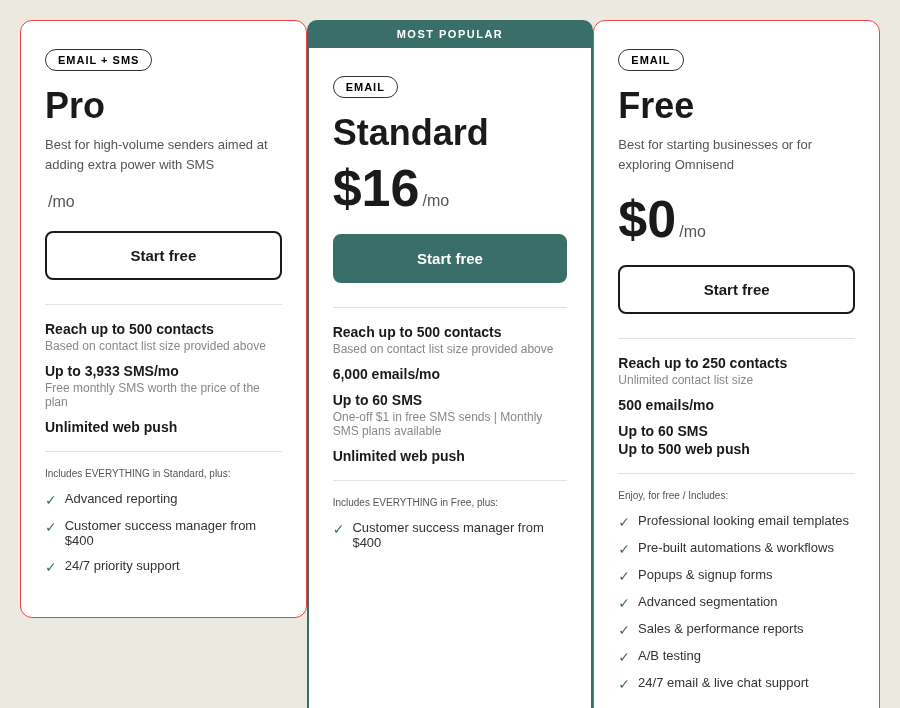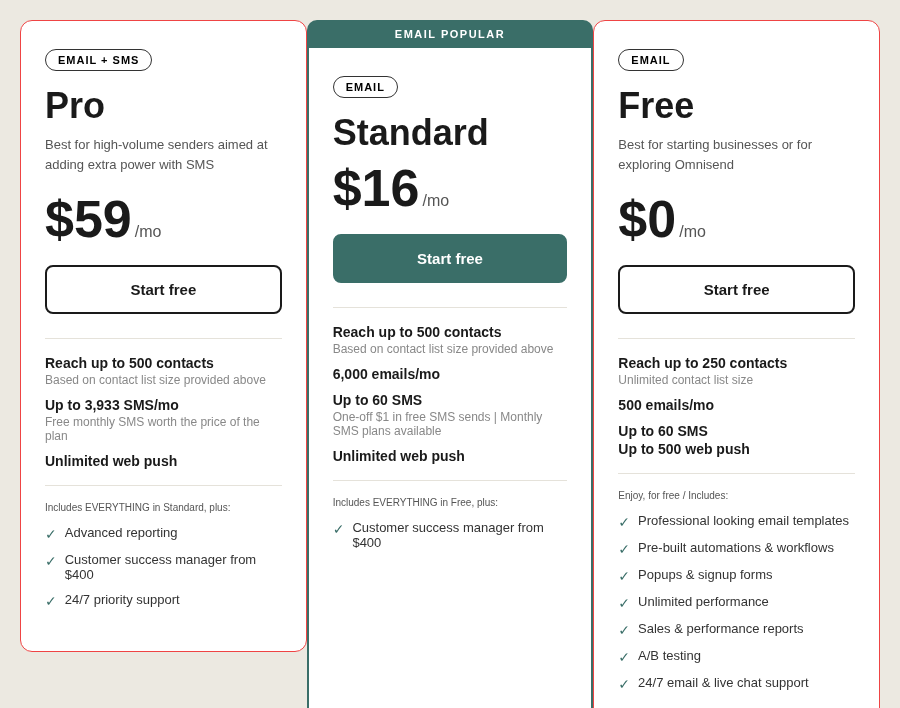--- a/index.html
+++ b/index.html
@@ -161,21 +161,20 @@
 </head>
 <body>
 
 <div class="pricing-container">
 <div style="flex: 1 1 0%;">
     <div class="plan-card ">
       <span class="plan-badge">EMAIL + SMS</span>
       <div class="plan-name">Pro</div>
       <div class="plan-desc">Best for high-volume senders aimed at adding extra power with SMS</div>
       <div class="plan-price">
-        <span class="price-amount">$59</span>
         <span class="price-period">/mo</span>
       </div>
       <button class="btn-start btn-outline">Start free</button>
       <hr class="divider">
       <div class="features-section">
         <div class="feature-highlight">Reach up to 500 contacts</div>
         <div class="feature-sub">Based on contact list size provided above</div>
         <div class="feature-highlight">Up to 3,933 SMS/mo</div>
         <div class="feature-sub">Free monthly SMS worth the price of the plan</div>
         <div class="feature-line">Unlimited web push</div>
@@ -196,21 +195,21 @@
 
           <li>
             <span class="check-icon">✓</span>
             <span>24/7 priority support</span>
           </li>
 
       </ul>
     </div>
   </div>
     <div class="featured-wrapper" style="flex: 1 1 0%;">
-      <div class="most-popular-banner">EMAIL POPULAR</div>
+      <div class="most-popular-banner">MOST POPULAR</div>
 
     <div class="plan-card featured">
       <span class="plan-badge">EMAIL</span>
       <div class="plan-name">Standard</div>
       <div class="plan-price">
         <span class="price-amount">$16</span>
         <span class="price-period">/mo</span>
       </div>
       <button class="btn-start btn-filled">Start free</button>
       <hr class="divider">
@@ -268,21 +267,21 @@
             <span>Pre-built automations &amp; workflows</span>
           </li>
 
           <li>
             <span class="check-icon">✓</span>
             <span>Popups &amp; signup forms</span>
           </li>
 
           <li>
             <span class="check-icon">✓</span>
-            <span>Unlimited performance</span>
+            <span>Advanced segmentation</span>
           </li>
 
           <li>
             <span class="check-icon">✓</span>
             <span>Sales &amp; performance reports</span>
           </li>
 
           <li>
             <span class="check-icon">✓</span>
             <span>A/B testing</span>

